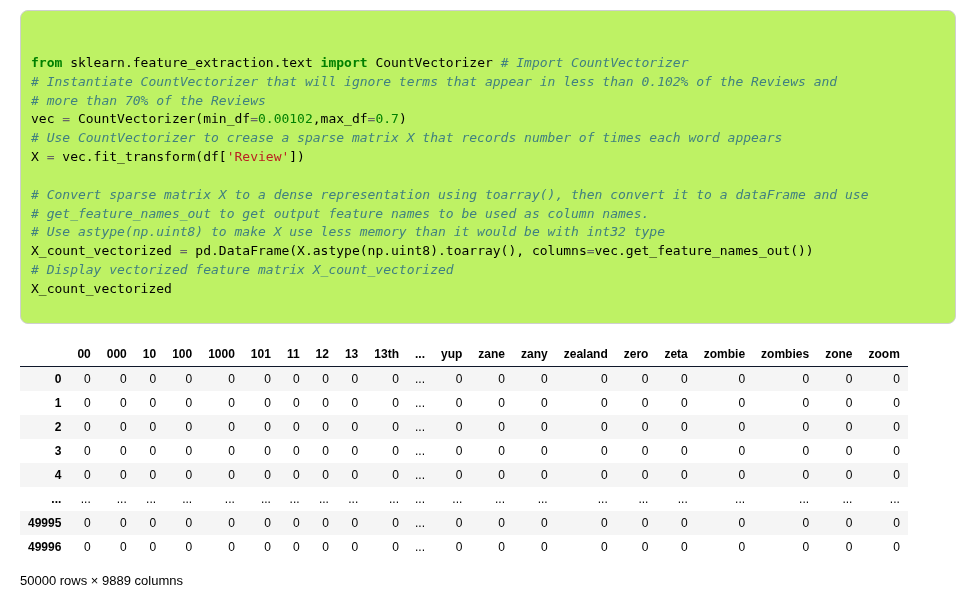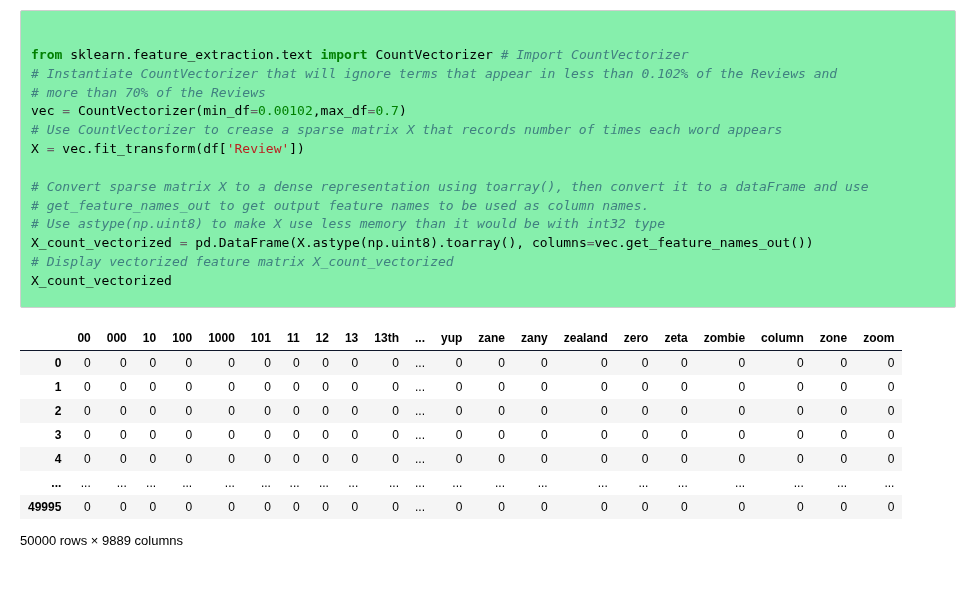--- a/index.html
+++ b/index.html
@@ -7,23 +7,23 @@
     padding: 10px 20px;
     font-family: "Helvetica Neue", Helvetica, Arial, sans-serif;
     font-size: 13px;
     color: #000;
     background: #fff;
     width: 976px;
     box-sizing: border-box;
   }
   .code-cell {
     border: 1px solid #cfcfcf;
-    background: #86efac;
-    border-radius: 2px;
-    padding: 16px 10px;
+    background: #bef264;
+    border-radius: 8px;
+    padding: 24px 10px;
     font-family: "DejaVu Sans Mono", Menlo, Consolas, monospace;
     font-size: 13px;
     line-height: 1.45;
     white-space: pre;
     overflow-x: auto;
     font-style: normal;
   }
   .line { white-space: pre; }
   .kw { color: #008000; font-weight: bold; }
   .cm { color: #408080; font-style: italic; }
@@ -100,21 +100,21 @@
           <th>13</th>
           <th>13th</th>
           <th>...</th>
           <th>yup</th>
           <th>zane</th>
           <th>zany</th>
           <th>zealand</th>
           <th>zero</th>
           <th>zeta</th>
           <th>zombie</th>
-          <th>column</th>
+          <th>zombies</th>
           <th>zone</th>
           <th>zoom</th>
         </tr>
     </thead>
     <tbody id="table-body">
         <tr>
           <th>0</th>
           <td>0</td>
           <td>0</td>
           <td>0</td>
@@ -252,20 +252,44 @@
           <td>...</td>
           <td>...</td>
           <td>...</td>
           <td>...</td>
           <td>...</td>
           <td>...</td>
           <td>...</td>
         </tr>
         <tr>
           <th>49995</th>
+          <td>0</td>
+          <td>0</td>
+          <td>0</td>
+          <td>0</td>
+          <td>0</td>
+          <td>0</td>
+          <td>0</td>
+          <td>0</td>
+          <td>0</td>
+          <td>0</td>
+          <td>...</td>
+          <td>0</td>
+          <td>0</td>
+          <td>0</td>
+          <td>0</td>
+          <td>0</td>
+          <td>0</td>
+          <td>0</td>
+          <td>0</td>
+          <td>0</td>
+          <td>0</td>
+        </tr>
+        <tr>
+          <th>49996</th>
           <td>0</td>
           <td>0</td>
           <td>0</td>
           <td>0</td>
           <td>0</td>
           <td>0</td>
           <td>0</td>
           <td>0</td>
           <td>0</td>
           <td>0</td>

